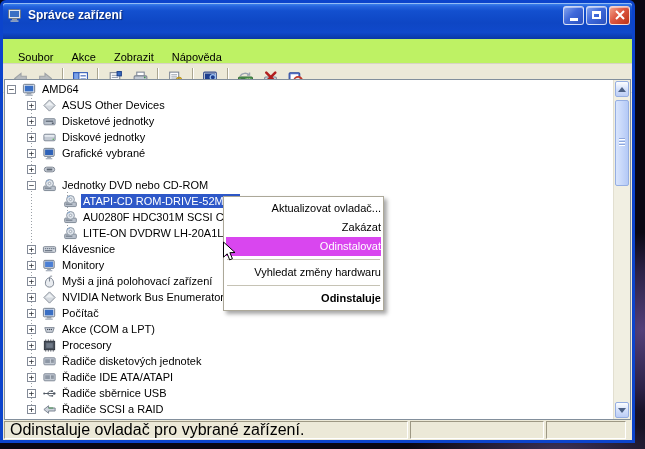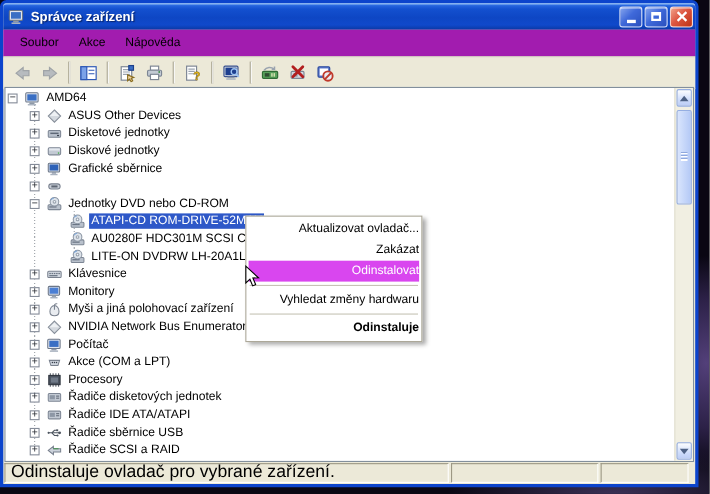--- a/index.html
+++ b/index.html
@@ -5,35 +5,35 @@
   html,body{margin:0;padding:0;}
   body{font-family:"Liberation Sans", sans-serif; background:#000;}
   .screen{position:relative;width:645px;height:449px;overflow:hidden;
     background:
       radial-gradient(90px 130px at 642px 330px, #53407a 0%, #2c2147 45%, rgba(12,8,20,0) 75%),
       radial-gradient(220px 70px at 560px 452px, #3d3258 0%, rgba(12,8,20,0) 70%),
       #0a0713;}
   .window{position:absolute;left:0;top:0;width:635px;height:443px;box-sizing:border-box;
     border:3px solid #0C44CC;border-radius:6px 6px 0 0;background:#ECE9D8;}
   
-  .titlebar{height:24px;display:flex;align-items:center;padding:0 2px 0 4px;
+  .titlebar{height:24px;display:flex;align-items:center;padding:0 2px 12px 4px;
     border-radius:3px 3px 0 0;
     background:linear-gradient(180deg,#418bf0 0%,#2562dd 10%,#1350cf 22%,#0e46c4 55%,#1049cb 82%,#0a38a4 100%);
     box-shadow:inset 0 1px 0 rgba(255,255,255,.45);}
   .title-text{flex:1;color:#fff;font-size:12px;font-weight:bold;margin-left:5px;
     text-shadow:1px 1px 1px #09246b;white-space:nowrap;overflow:hidden;}
   .cap-btn{width:21px;height:19px;margin-left:2px;border-radius:3px;border:1px solid rgba(255,255,255,.75);
     box-sizing:border-box;display:flex;align-items:center;justify-content:center;
     background:linear-gradient(135deg,#86a5ee 0%,#3f69da 45%,#2a50be 100%);
     box-shadow:inset 0 1px 0 rgba(255,255,255,.5);}
   .cap-btn.close{background:linear-gradient(135deg,#f2a48c 0%,#dd5742 45%,#bd3215 100%);}
   .glyph-min{width:8px;height:3px;background:#fff;align-self:flex-end;margin:0 0 3px 0;}
   .glyph-max{width:9px;height:8px;border:2px solid #fff;border-top-width:3px;box-sizing:border-box;}
   
-  .menubar{height:24px;display:flex;align-items:center;padding-left:6px;background:#a21caf;
+  .menubar{height:24px;display:flex;align-items:flex-end;padding-left:6px;background:#bef264;
     border-bottom:1px solid #d8d4c4;}
   .menu-item{display:flex;align-items:center;padding:0 9px;font-size:11px;color:#000;}
   
   .toolbar{height:28px;display:flex;align-items:center;padding-left:5px;background:#ECE9D8;
     border-bottom:1px solid #d8d4c4;}
   .tb-btn{width:25px;height:23px;display:flex;align-items:center;justify-content:center;
     background:transparent;border:0;padding:0;}
   .tb-btn.disabled svg{opacity:.8;}
   .tb-sep{width:1px;height:20px;background:#a9a590;border-right:1px solid #fff;margin:0 4px;}
   .icon{display:inline-flex;align-items:center;justify-content:center;}
@@ -109,20 +109,21 @@
       <div class="cap-btn close">
         <svg width="10" height="10" viewBox="0 0 10 10">
             <path d="M1 1 L9 9 M9 1 L1 9" stroke="#fff" stroke-width="2"></path>
           </svg>
       </div>
     </div>
 
     <div class="menubar" id="menubar">
         <div class="menu-item">Soubor</div>
         <div class="menu-item">Akce</div>
+        <div class="menu-item">Zobrazit</div>
         <div class="menu-item">Nápověda</div>
       </div>
 
     <div class="toolbar" id="toolbar">
         <button class="tb-btn disabled">
           <span class="icon">
             <svg viewBox="0 0 16 16" width="17" height="17">
               <path d="M2.5 8 8.5 3.2v2.6h5v4.4h-5v2.6z" fill="#aab0b9" stroke="#8c929b"></path>
             </svg>
           </span>
@@ -289,21 +290,21 @@
           <div class="trow lvl1">
             <span class="expandbox">+</span>
             <span class="icon">
               <svg viewBox="0 0 16 16" width="15" height="15">
                 <rect x="2" y="2.5" width="11" height="8.5" rx="1" fill="#cfd6e0" stroke="#6b7688"></rect>
                 <rect x="3.3" y="3.8" width="8.4" height="5.8" fill="#2e62b8"></rect>
                 <rect x="5.5" y="11.2" width="4" height="1.5" fill="#8e99a8"></rect>
                 <rect x="4" y="12.8" width="7" height="1.4" fill="#aab3c0"></rect>
               </svg>
             </span>
-            <span class="row-label">Grafické sběrnice</span>
+            <span class="row-label">Grafické vybrané</span>
           </div>
           <div class="trow lvl1">
             <span class="expandbox">+</span>
             <span class="icon">
               <svg viewBox="0 0 16 16" width="15" height="15">
                 <rect x="2.5" y="5.5" width="11" height="5" rx="2.4" fill="#c7cdd6" stroke="#79818e"></rect>
                 <rect x="5" y="7" width="6" height="2" fill="#5d6673"></rect>
               </svg>
             </span>
           </div>

